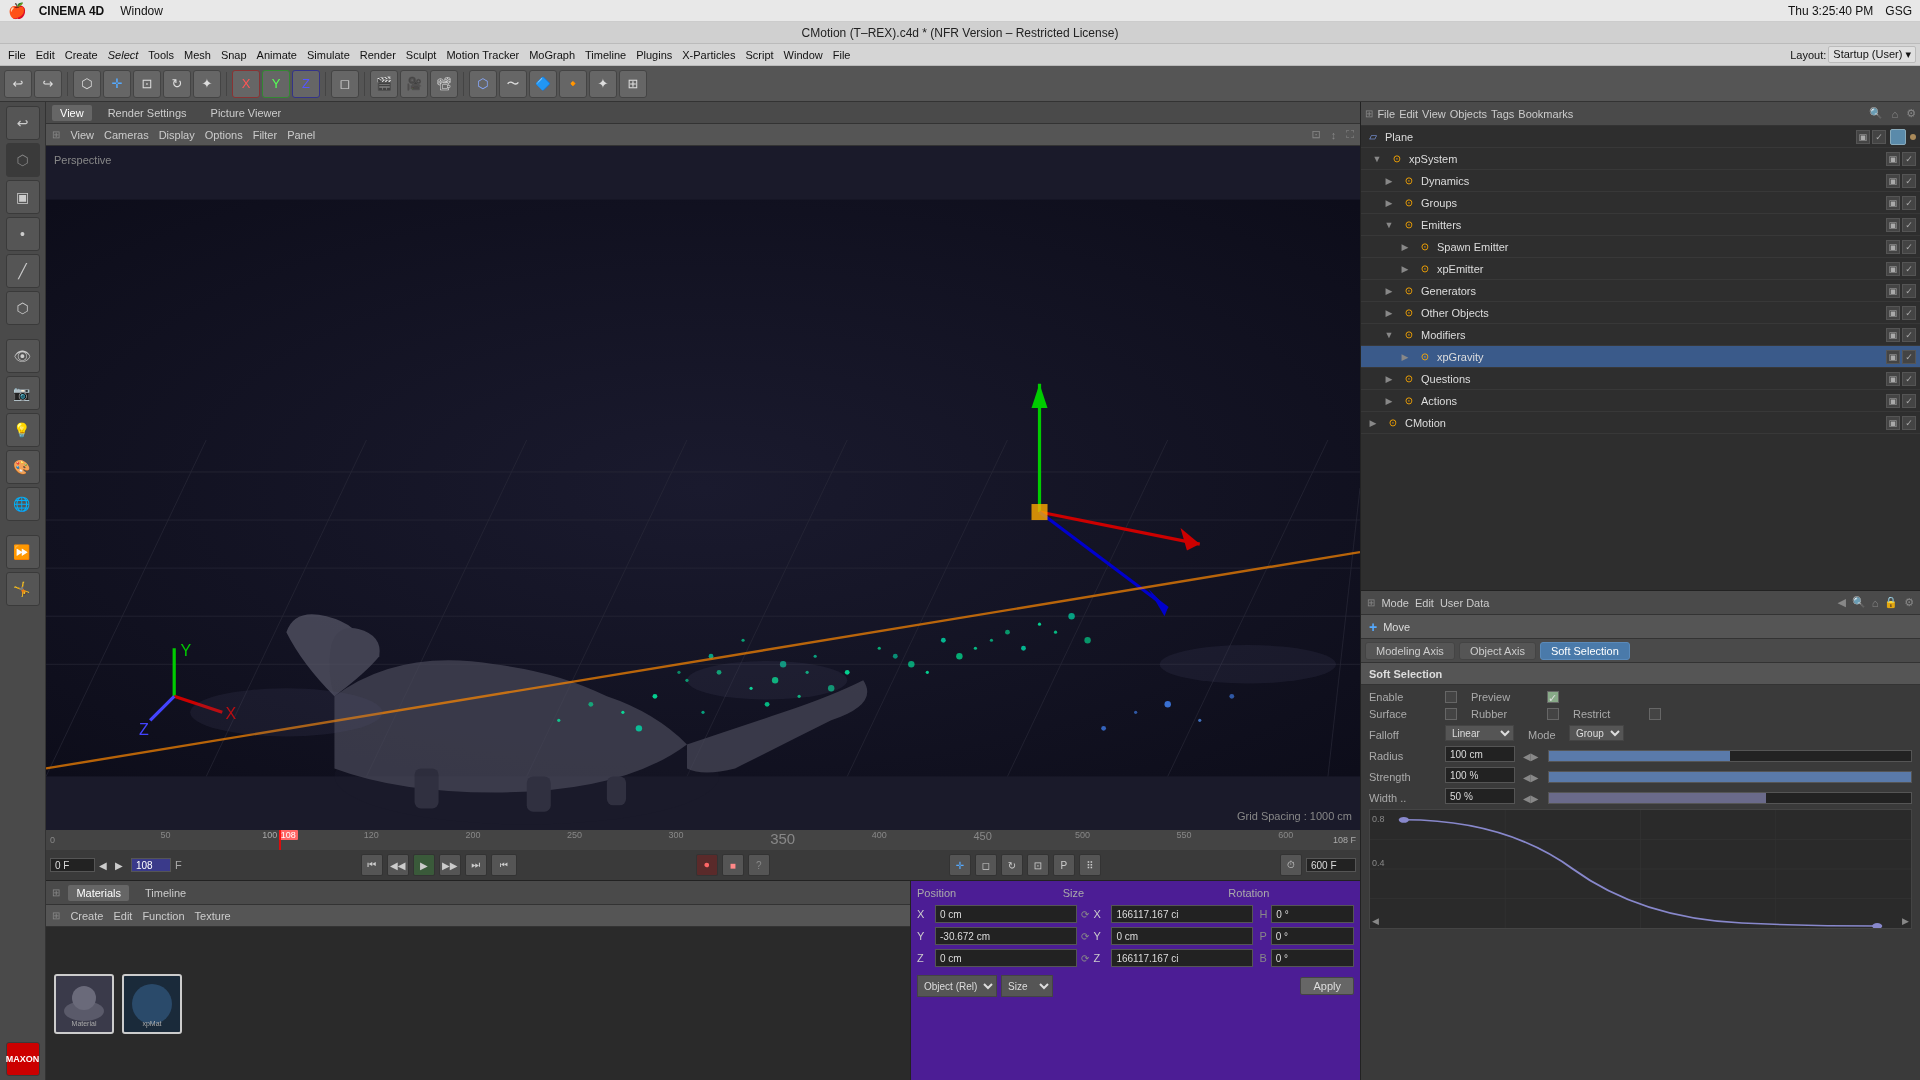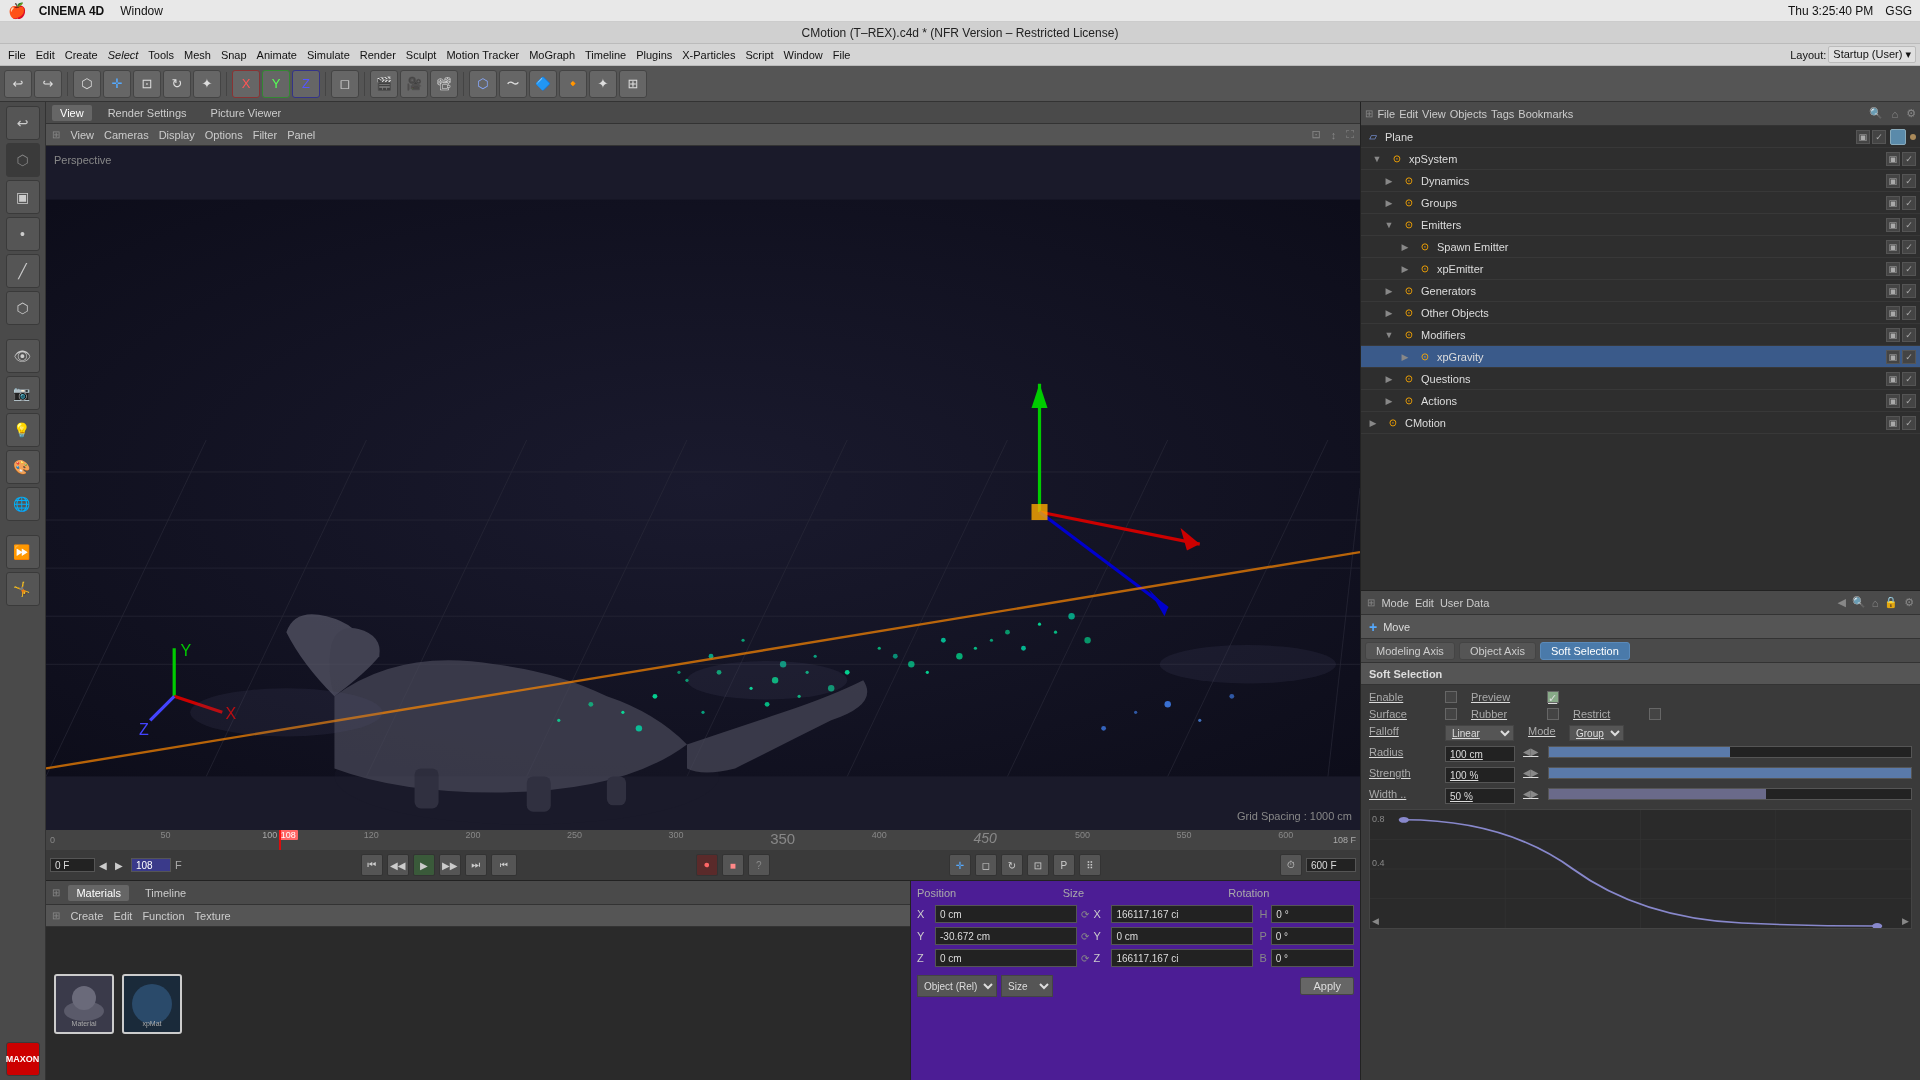--- a/index.html
+++ b/index.html
@@ -398,24 +398,23 @@
       border-bottom: 1px solid #333;
     }
     .props-content {
       flex: 1;
       padding: 6px 8px;
       background: #3a3a3a;
       overflow-y: auto;
     }
     .props-row {
       display: flex;
-      align-items: flex-start;
+      align-items: flex-end;
       margin-bottom: 5px;
       gap: 6px;
-      text-decoration: underline;
     }
     .props-row-label { width: 70px; color: #aaa; font-size: 11px; }
     .props-checkbox { width: 12px; height: 12px; border: 1px solid #666; background: #444; cursor: pointer; }
     .props-checkbox.checked { background: #666; }
     .props-input-sm {
       width: 70px;
       background: #222;
       border: 1px solid #555;
       color: #ddd;
       padding: 1px 4px;
@@ -710,21 +709,21 @@
       <div style="position:relative; flex:1; height:20px;">
         <span style="position:absolute; left:8%; font-size:9px; color:#888;">50</span>
         <span style="position:absolute; left:16%; font-size:9px; color:#aaa;">100</span>
         <span style="position:absolute; left:17.3%; background:#f66; color:white; font-size:9px; padding:0 2px; border-radius:1px;">108</span>
         <span style="position:absolute; left:24%; font-size:9px; color:#888;">120</span>
         <span style="position:absolute; left:32%; font-size:9px; color:#888;">200</span>
         <span style="position:absolute; left:40%; font-size:9px; color:#888;">250</span>
         <span style="position:absolute; left:48%; font-size:9px; color:#888;">300</span>
         <span style="position:absolute; left:56%; font-size:15px; color:#888;">350</span>
         <span style="position:absolute; left:64%; font-size:9px; color:#888;">400</span>
-        <span style="position:absolute; left:72%; font-size:14px; color:#888;font-style:italic;">450</span>
+        <span style="position:absolute; left:72%; font-size:11px; color:#888;">450</span>
         <span style="position:absolute; left:80%; font-size:9px; color:#888;">500</span>
         <span style="position:absolute; left:88%; font-size:9px; color:#888;">550</span>
         <span style="position:absolute; left:96%; font-size:9px; color:#888;">600</span>
 
         <div style="position:absolute; left:17.3%; top:0; bottom:0; width:2px; background:#f00; opacity:0.8;"></div>
       </div>
       <span style="font-size:9px; color:#aaa; margin-left:4px;">108 F</span>
     </div>
 
     <div class="timeline-controls">

